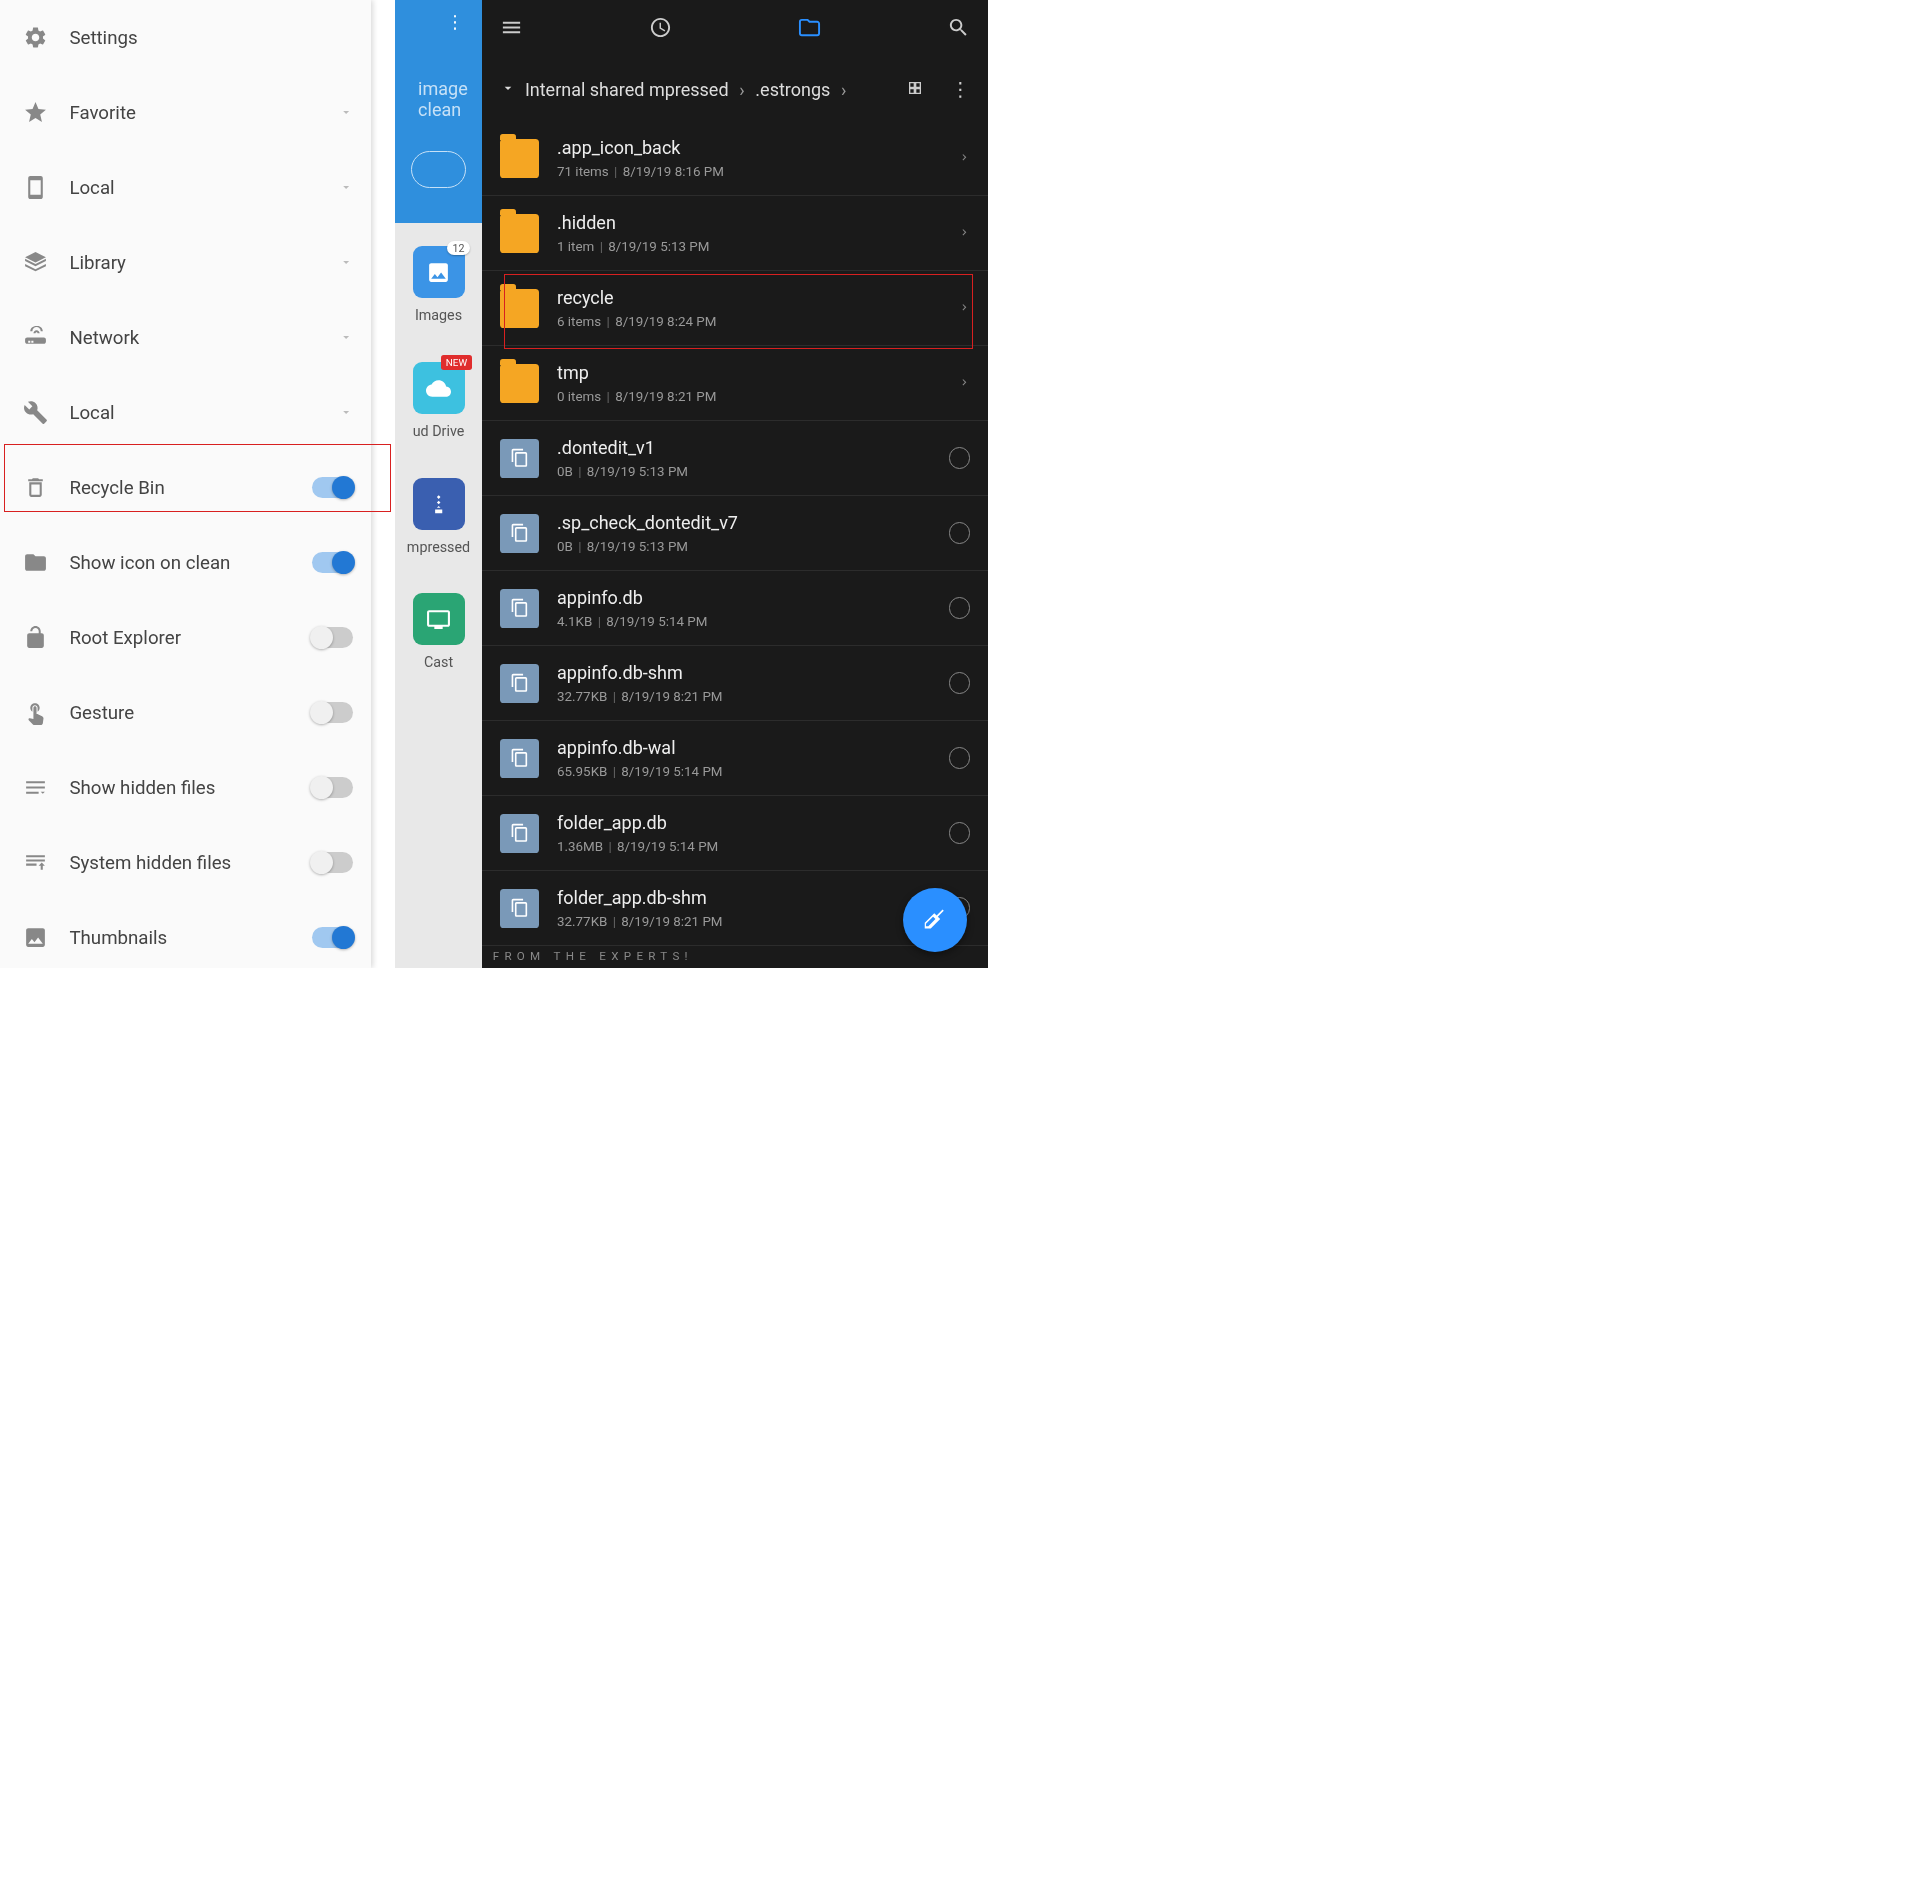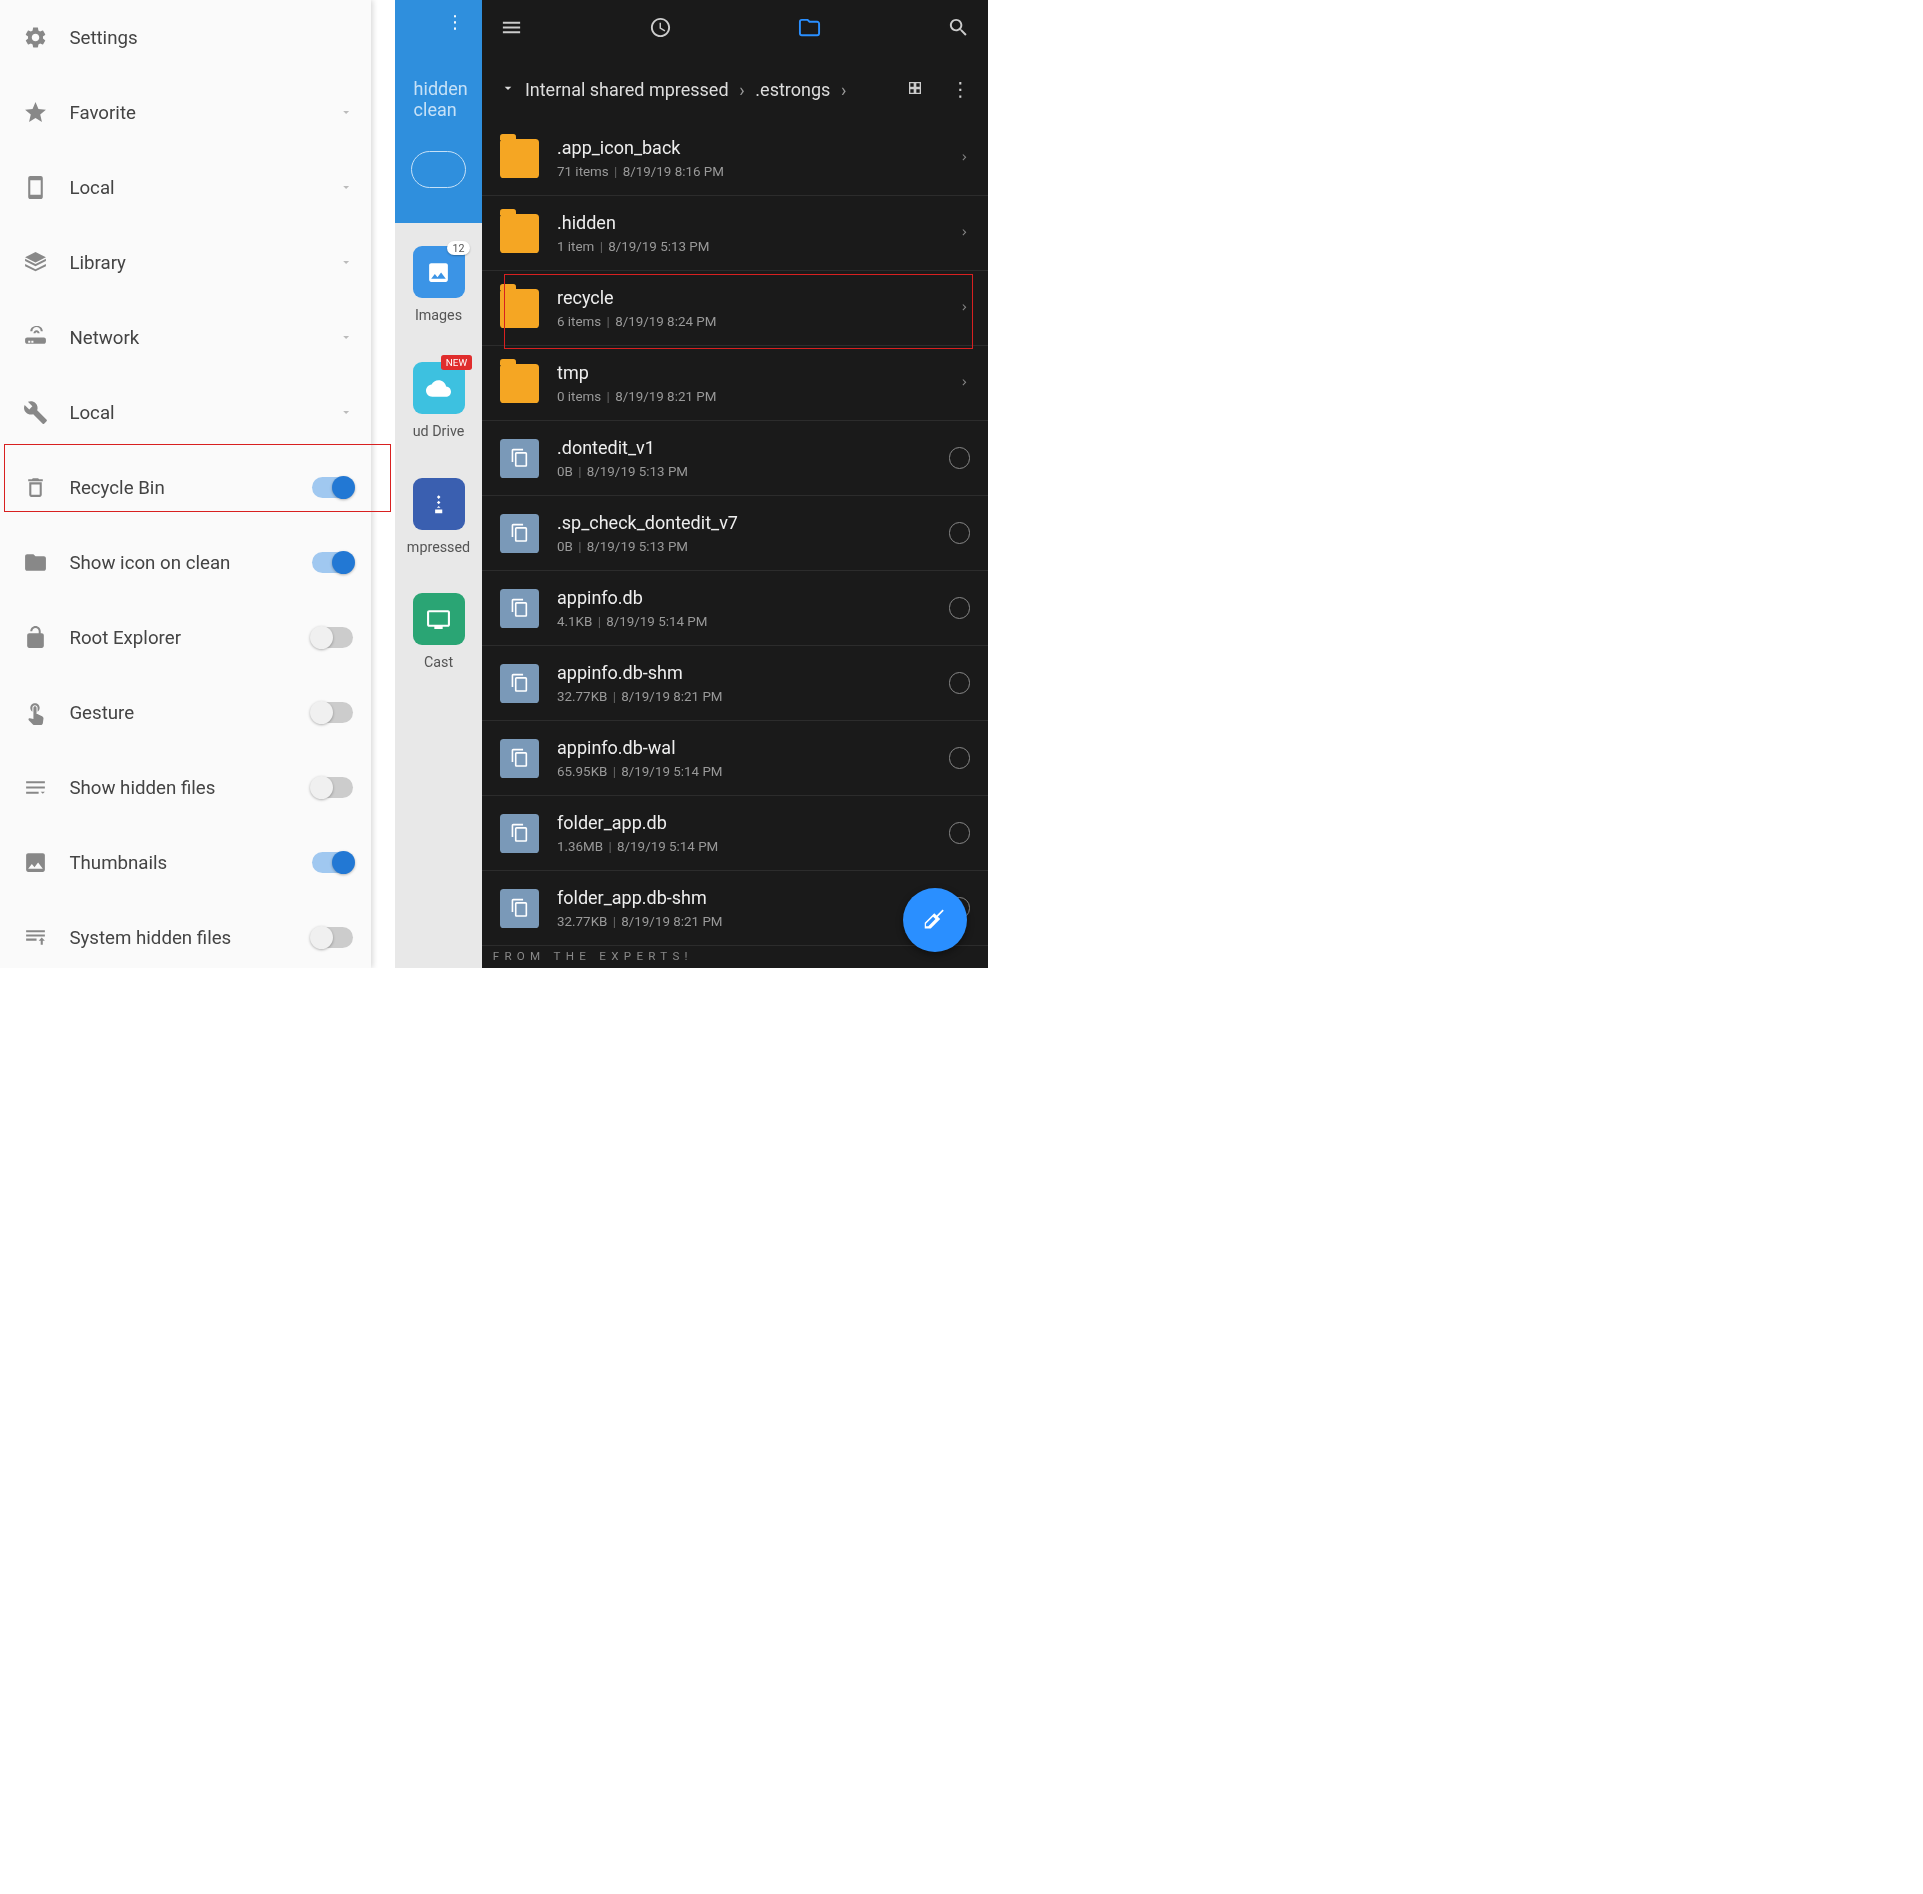--- a/index.html
+++ b/index.html
@@ -58,21 +58,21 @@
   .fab svg { width: 28.5px; height: 28.5px; fill: #fff; }
   .footer-txt { position: absolute; bottom: 5.3px; left: 10.7px; color: #888; font-size: 11.6px; letter-spacing: 5.3px; display:flex; flex-direction:column;}
 </style>
 </head>
 <body>
 
 <div class="phone phone1">
   <div class="p1-bg"></div>
   <div class="p1-bg-top">
     <div style="position:absolute; top:10.7px; right:18px; font-size:18px; color:#fff;">⋮</div>
-    <div style="position:absolute; top:78px; right:14.3px; color:#c6e1f7; font-size:18px; text-align:left;"><span>hidden</span><br><span>clean</span></div>
+    <div style="position:absolute; top:78px; right:14.3px; color:#c6e1f7; font-size:18px; text-align:left;"><span>image</span><br><span>clean</span></div>
     <div style="position:absolute; top:151px; right:16px; width:55px; height:37px; border:1.8px solid #c6e1f7; border-radius:19.6px;"></div>
   </div>
 
   <div class="bg-item" style="top:246px;">
     <div class="bg-box" style="background:#3b94e6;justify-content:center;">
       <svg viewBox="0 0 24 24" width="25" height="25" fill="#fff">
           <path d="M21 19V5c0-1.1-.9-2-2-2H5c-1.1 0-2 .9-2 2v14c0 1.1.9 2 2 2h14c1.1 0 2-.9 2-2zM8.5 13.5l2.5 3 3.5-4.5 4.5 6H5l3.5-4.5z"></path>
         </svg>
       <div class="badge-count">12</div>
     </div>
@@ -196,33 +196,33 @@
         <svg class="menu-icon" viewBox="0 0 24 24">
           <path d="M3 6h18v2H3zm0 5h18v2H3zm0 5h12v2H3zm14 0l2 2 2-2h-4z"></path>
         </svg>
         <span class="menu-label">Show hidden files</span>
         <div class="toggle toggle-off">
           <div class="toggle-knob"></div>
         </div>
       </div>
       <div class="menu-item">
         <svg class="menu-icon" viewBox="0 0 24 24">
+          <path d="M3 5h18v2H3zm0 4h18v2H3zm0 4h10v2H3zm12 2l3-3 3 3h-2v4h-2v-4h-2z"></path>
+        </svg>
+        <span class="menu-label">System hidden files</span>
+        <div class="toggle toggle-off">
+          <div class="toggle-knob"></div>
+        </div>
+      </div>
+      <div class="menu-item">
+        <svg class="menu-icon" viewBox="0 0 24 24">
           <path d="M21 19V5c0-1.1-.9-2-2-2H5c-1.1 0-2 .9-2 2v14c0 1.1.9 2 2 2h14c1.1 0 2-.9 2-2zM8.5 13.5l2.5 3 3.5-4.5 4.5 6H5l3.5-4.5z"></path>
         </svg>
         <span class="menu-label">Thumbnails</span>
         <div class="toggle toggle-on">
-          <div class="toggle-knob"></div>
-        </div>
-      </div>
-      <div class="menu-item">
-        <svg class="menu-icon" viewBox="0 0 24 24">
-          <path d="M3 5h18v2H3zm0 4h18v2H3zm0 4h10v2H3zm12 2l3-3 3 3h-2v4h-2v-4h-2z"></path>
-        </svg>
-        <span class="menu-label">System hidden files</span>
-        <div class="toggle toggle-off">
           <div class="toggle-knob"></div>
         </div>
       </div>
     </div>
   <div class="highlight1"></div>
 </div>
 
 <div class="phone phone2">
   <div class="p2-top">
     <div><svg viewBox="0 0 24 24">

